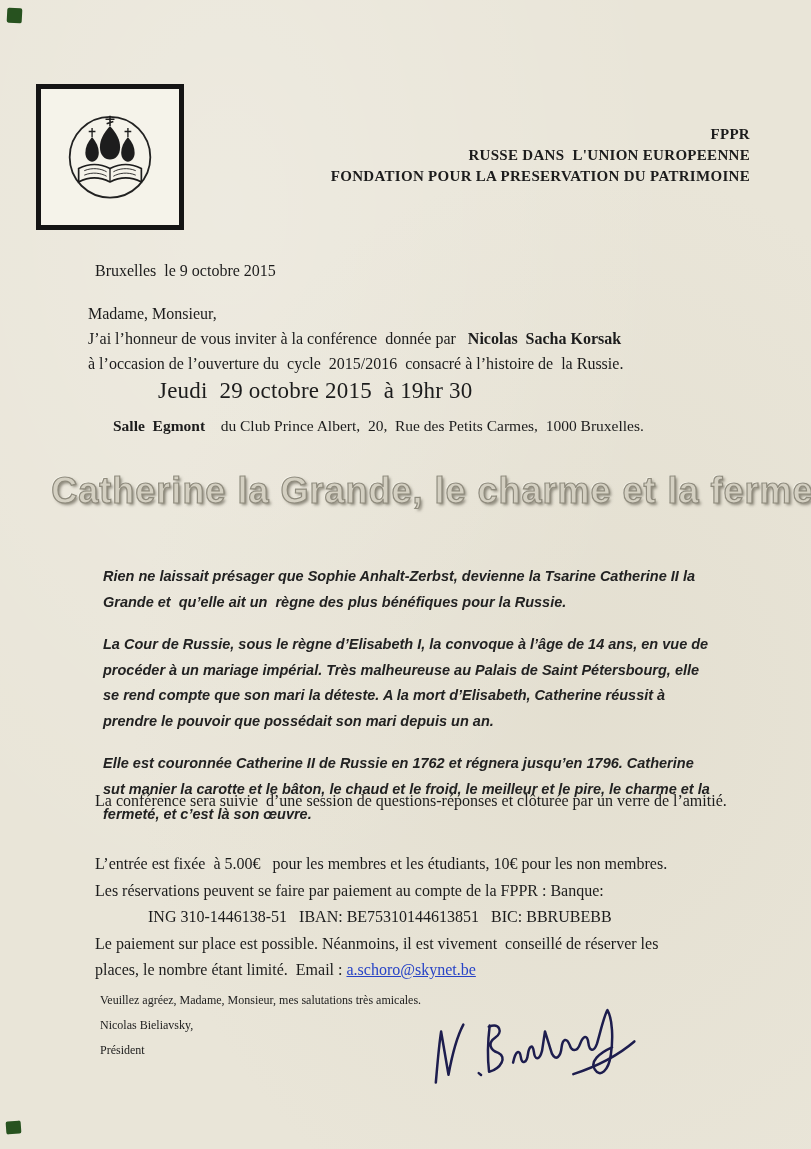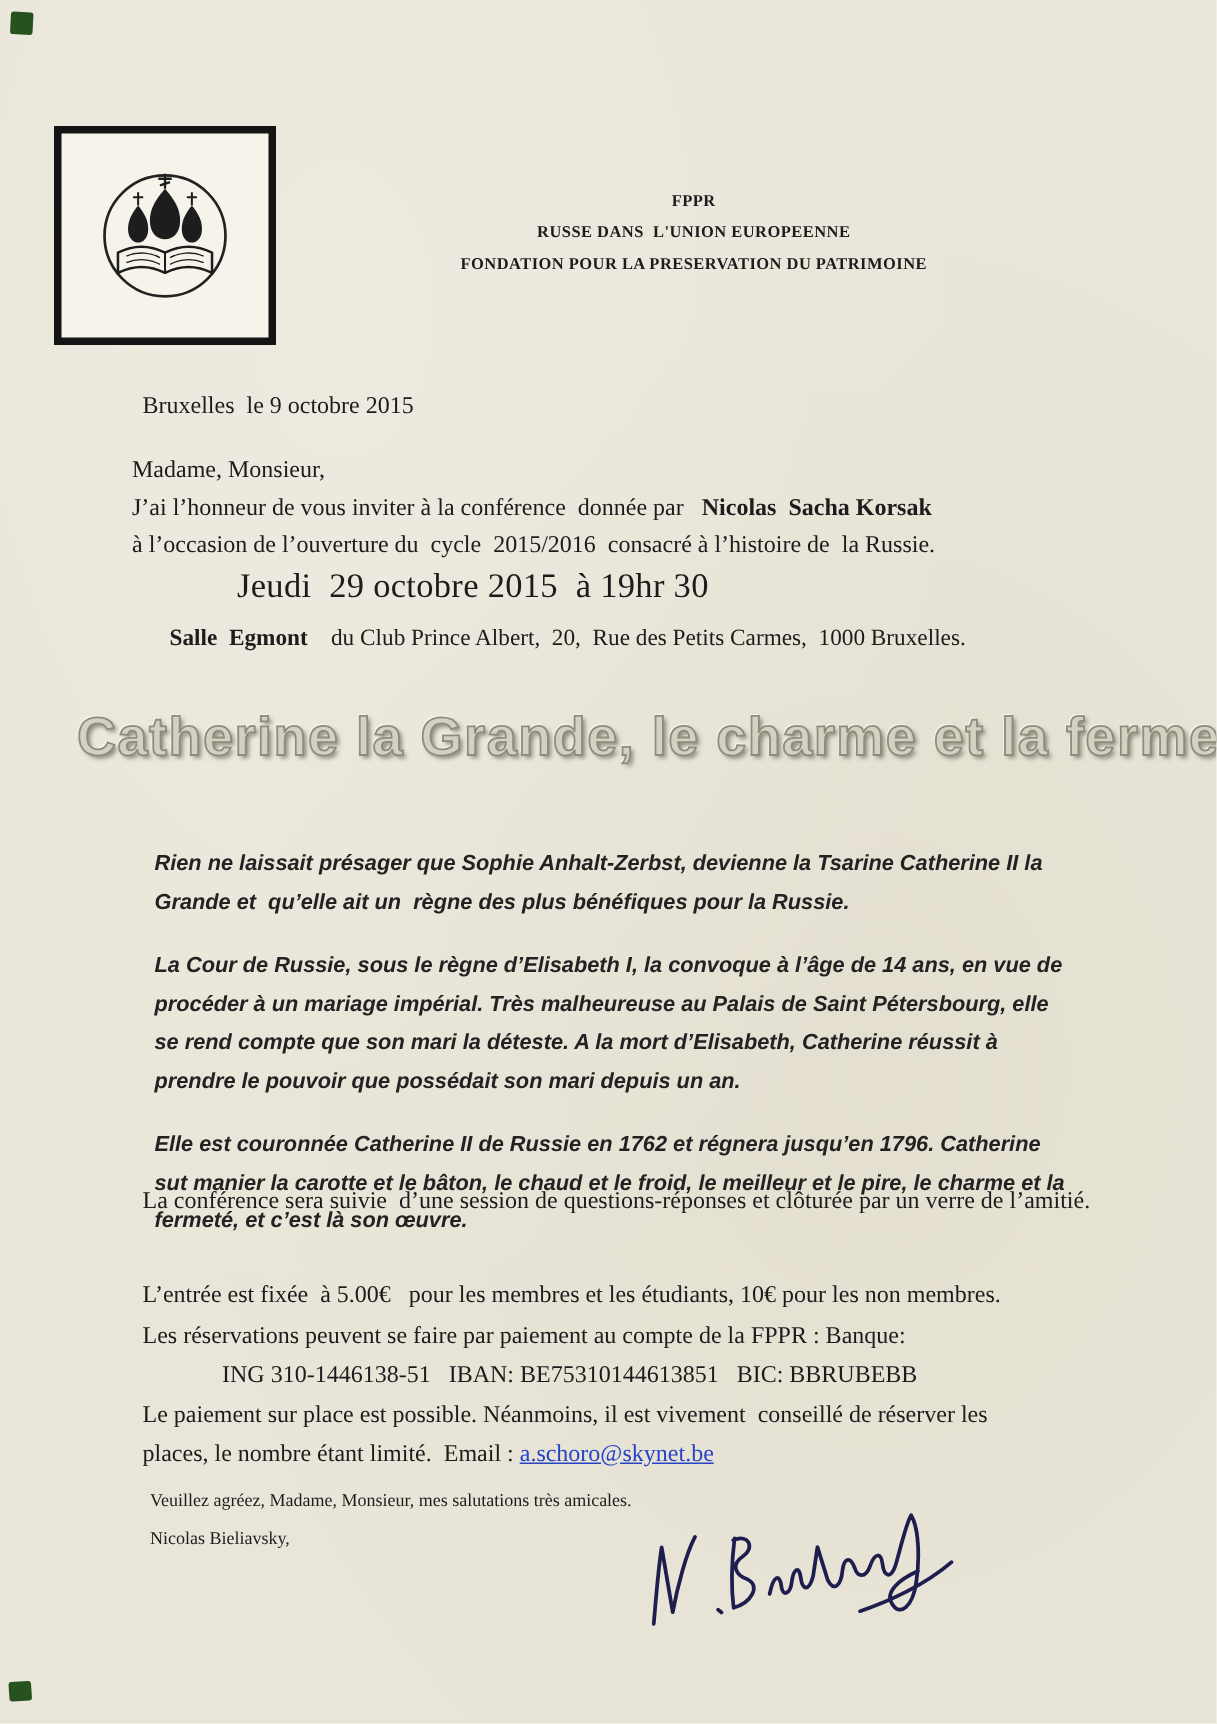--- a/index.html
+++ b/index.html
@@ -22,21 +22,21 @@
   
   .logo-box{
     position:absolute;left:36px;top:84px;width:148px;height:146px;
     border:5px solid #141414;background:#f5f3ea;
     display:flex;align-items:center;justify-content:center;box-sizing:border-box;
   }
   .logo-box svg{width:112px;height:112px;}
   
   .header-text{
     position:absolute;left:175px;top:124px;width:575px;
-    text-align:center;font-weight:bold;font-size:11px;line-height:21px;
+    text-align:right;font-weight:bold;font-size:15px;line-height:21px;
     letter-spacing:0.3px;
   }
   
   .dateline{position:absolute;left:95px;top:262px;font-size:16px;}
   .salutation{position:absolute;left:88px;top:305px;font-size:16px;}
   .intro1{position:absolute;left:88px;top:330px;font-size:16px;}
   .intro2{position:absolute;left:88px;top:355px;font-size:16px;}
   .bold{font-weight:bold;}
   .event-date{
     position:absolute;left:158px;top:378px;
@@ -128,20 +128,21 @@
     <div class="line">L’entrée est fixée  à 5.00€   pour les membres et les étudiants, 10€ pour les non membres.</div>
     <div class="line">Les réservations peuvent se faire par paiement au compte de la FPPR : Banque:</div>
     <div class="line bank-line">ING 310-1446138-51   IBAN: BE75310144613851   BIC: BBRUBEBB</div>
     <div class="line">Le paiement sur place est possible. Néanmoins, il est vivement  conseillé de réserver les</div>
     <div class="line"><span>places, le nombre étant limité.  Email : </span><a class="email-link">a.schoro@skynet.be</a></div>
   </div>
 
   <div class="closing">
     <div class="line">Veuillez agréez, Madame, Monsieur, mes salutations très amicales.</div>
     <div class="line">Nicolas Bieliavsky,</div>
+    <div class="line">Président</div>
   </div>
 
   <div class="signature">
     <svg viewBox="0 0 240 90" aria-hidden="true">
       <g fill="none" stroke="#1d1d4e" stroke-width="2.4" stroke-linecap="round" stroke-linejoin="round">
         <path d="M14,64 C17,50 21,30 25,16 L27,58 C32,42 40,22 47,12"></path>
         <path d="M56,60 l2,2"></path>
         <path d="M72,16 C68,32 66,48 66,60 C78,58 85,48 77,43 C69,39 68,32 76,28 C84,24 82,14 71,17"></path>
         <path d="M90,54 C94,42 98,42 98,50 C98,57 103,56 105,48 C107,40 111,38 111,46 C111,54 115,56 119,46 L124,28 L128,50 C131,58 136,54 138,45 C140,37 144,36 146,44 C147,50 152,52 156,44 C160,36 164,36 164,44 C164,52 168,54 172,46 C176,37 182,20 186,15 C190,24 188,44 184,58 C180,73 171,79 167,70 C163,62 173,55 186,51"></path>
         <path d="M146,72 C166,68 190,60 208,48"></path>

